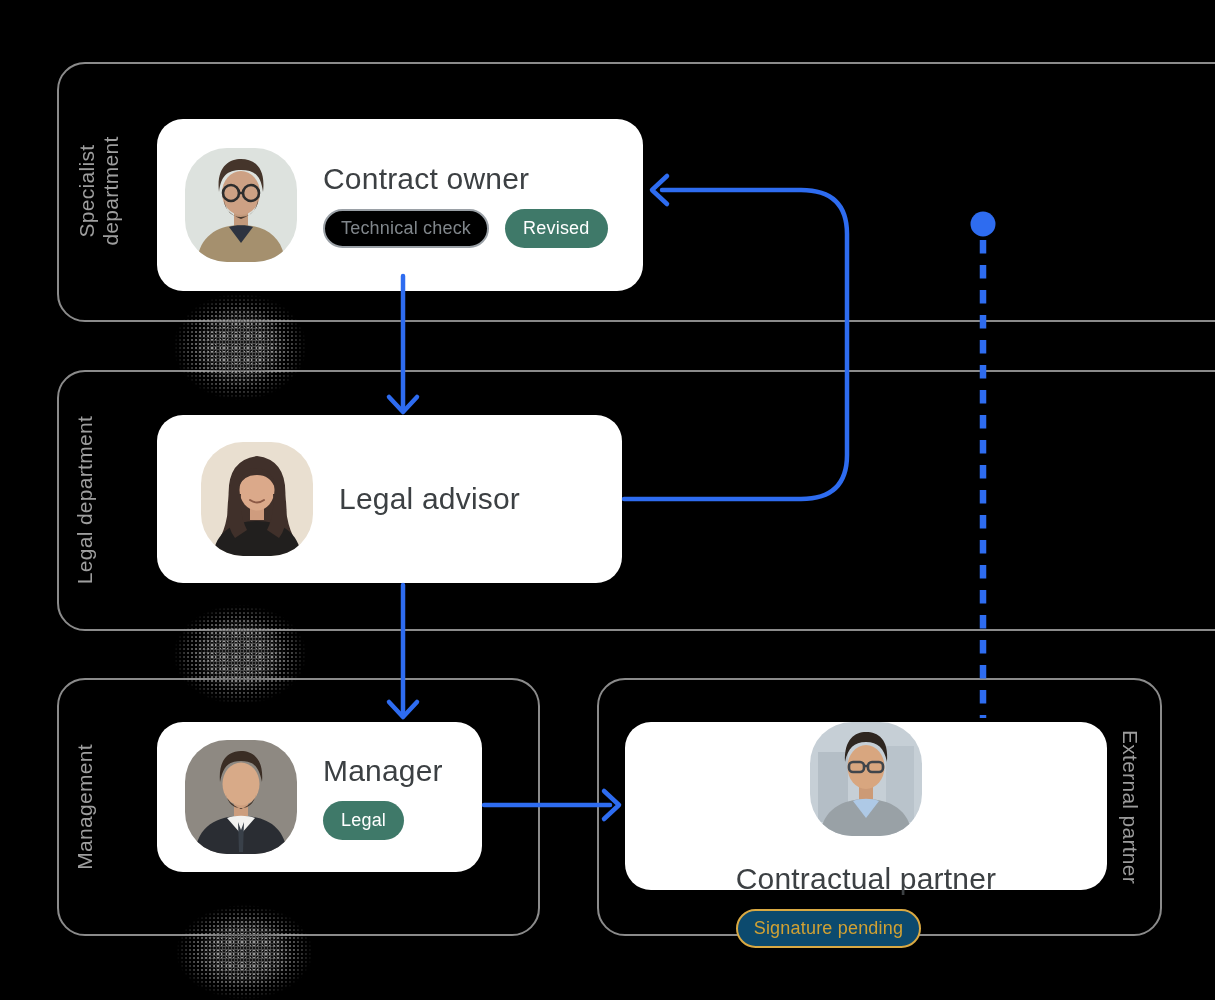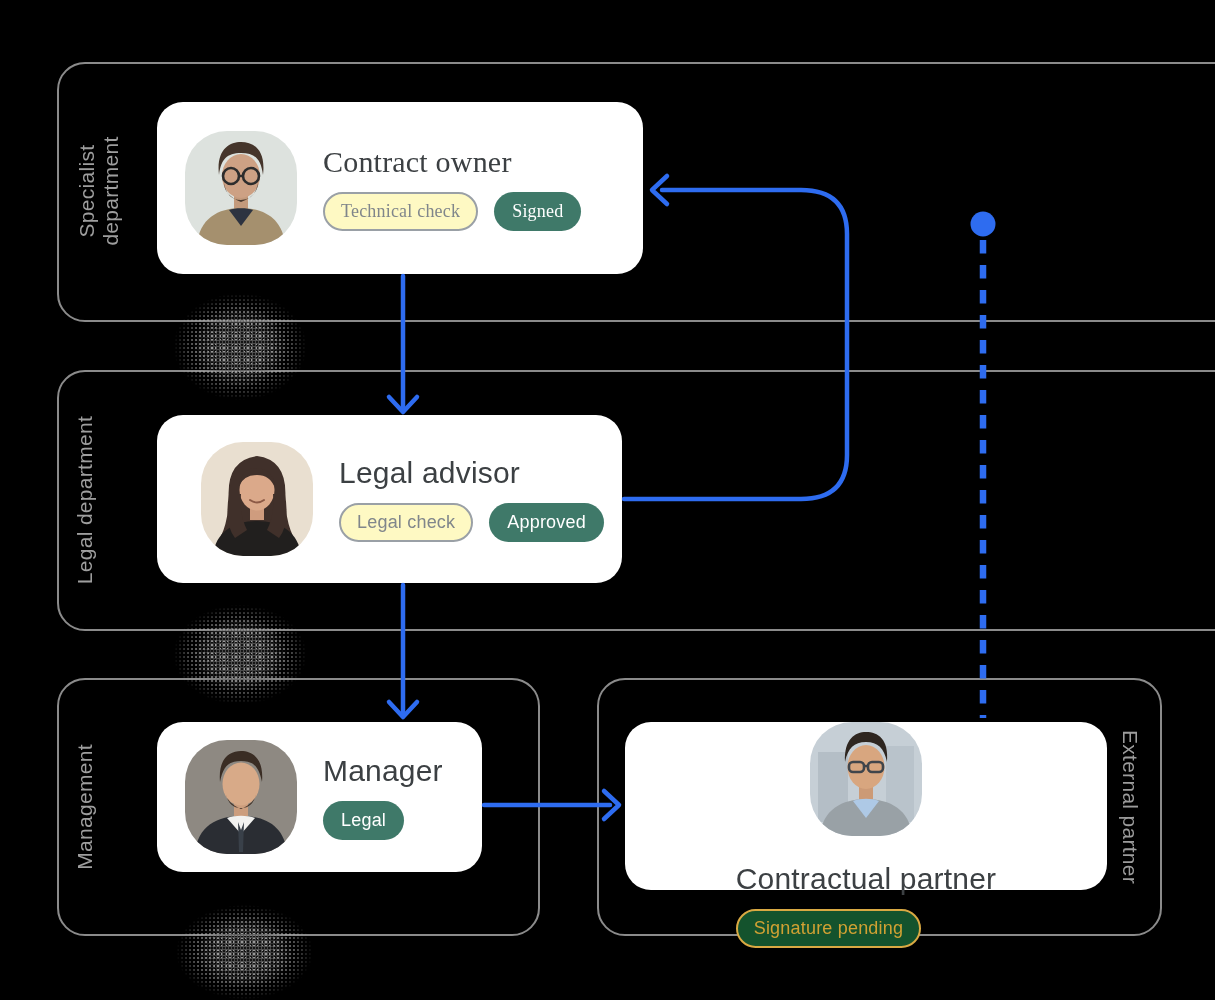--- a/index.html
+++ b/index.html
@@ -22,38 +22,38 @@
   .lbl-specialist{left:99px;top:191px;}
   .lbl-legal{left:85px;top:500px;}
   .lbl-management{left:85px;top:807px;}
   .lbl-external{left:1130px;top:807px;}
   
   .card{
     position:absolute;background:#fff;border-radius:26px;box-sizing:border-box;
     display:flex;align-items:center;gap:26px;padding:0 28px;
     box-shadow:0 10px 26px rgba(0,0,0,.35);
   }
-  .card-contract-owner{left:157px;top:102px;width:486px;height:172px;font-family:Liberation Serif, serif;}
+  .card-contract-owner{left:157px;top:119px;width:486px;height:172px;}
   .card-legal-advisor{left:157px;top:415px;width:465px;height:168px;padding-left:44px;}
   .card-manager{left:157px;top:722px;width:325px;height:150px;}
   .card-contractual-partner{left:625px;top:722px;width:482px;height:168px;flex-direction:column;}
   .avatar{
     width:112px;height:114px;border-radius:42px;overflow:hidden;flex-shrink:0;
   }
   .avatar svg{display:block;width:100%;height:100%;}
   .card-body{display:flex;flex-direction:column;gap:13px;}
   .card-title{font-size:30px;color:#3C4043;letter-spacing:.2px;white-space:nowrap;}
   .badge-row{display:flex;gap:16px;}
   .badge{
     font-size:18px;border-radius:22px;white-space:nowrap;
     padding:9px 18px;letter-spacing:.2px;
   }
-  .badge.outline{border:2px solid #9AA0A6;color:#80868B;padding:7px 16px;background:#fef9c3;}
+  .badge.outline{border:2px solid #9AA0A6;color:#80868B;padding:7px 16px;background:#000000;}
   .badge.green{background:#3F7969;color:#fff;}
-  .badge.gold{border:2px solid #D9A943;color:#D1A133;padding:7px 16px;background:#14532d;text-align:center;}
+  .badge.gold{border:2px solid #D9A943;color:#D1A133;padding:7px 16px;background:#0c4a6e;text-align:center;}
   
   .blob{position:absolute;pointer-events:none;}
   .blob .halo,.blob .core{position:absolute;inset:0;}
   .blob .halo{
     background-image:radial-gradient(rgba(190,190,190,.95) 1.1px,transparent 1.4px);
     background-size:4px 4px;
     -webkit-mask-image:radial-gradient(ellipse closest-side,#000 30%,transparent 74%);
     mask-image:radial-gradient(ellipse closest-side,#000 30%,transparent 74%);
   }
   .blob .core{
@@ -114,45 +114,41 @@
             <path d="M54 45 h4"></path>
         </g>
         <path d="M12 114 C14 88 33 77 56 77 C79 77 98 88 100 114 Z" fill="#a5906e"></path>
         <path d="M44 79 L56 95 L68 79 C62 76.5 50 76.5 44 79 Z" fill="#2d3340"></path>
       </svg>
     </div>
     <div class="card-body">
       <div class="card-title">Contract owner</div>
       <div class="badge-row">
         <span class="badge outline">Technical check</span>
-        <span class="badge green">Signed</span>
+        <span class="badge green">Revised</span>
       </div>
     </div>
   </div>
 
   <div class="card card-legal-advisor">
     <div class="avatar">
       <svg viewBox="0 0 112 114">
         <rect width="112" height="114" fill="#e9dfd0"></rect>
         <path d="M28 60 Q24 18 56 14 Q88 18 84 60 Q86 82 92 94 L66 96 L46 96 L20 94 Q26 82 28 60 Z" fill="#40302a"></path>
         <rect x="49" y="62" width="14" height="16" fill="#cf9c7e"></rect>
         <ellipse cx="56" cy="48" rx="17.5" ry="20.5" fill="#dba98a"></ellipse>
         <path d="M38 44 Q40 26 56 26 Q73 27 74 46 Q69 33 56 33 Q43 33 38 44 Z" fill="#40302a"></path>
         <path d="M49 58 Q56 63 63 58" fill="none" stroke="#8c5a46" stroke-width="2" stroke-linecap="round"></path>
         <path d="M12 114 C14 90 33 79 56 79 C79 79 98 90 100 114 Z" fill="#211f1e"></path>
         <path d="M28 52 Q23 82 34 96 L46 88 Q38 72 40 52 Z" fill="#40302a"></path>
         <path d="M84 52 Q89 82 78 96 L66 88 Q74 72 72 52 Z" fill="#40302a"></path>
       </svg>
     </div>
     <div class="card-body">
       <div class="card-title">Legal advisor</div>
-      <div class="badge-row">
-        <span class="badge outline">Legal check</span>
-        <span class="badge green">Approved</span>
-      </div>
     </div>
   </div>
 
   <div class="card card-manager">
     <div class="avatar">
       <svg viewBox="0 0 112 114">
         <rect width="112" height="114" fill="#8e8982"></rect>
         <rect x="49" y="60" width="14" height="18" fill="#cc9e7e"></rect>
         <ellipse cx="56" cy="44" rx="18.5" ry="21.5" fill="#d8aa88"></ellipse>
         <path d="M35 42 C33 19 44 11 56 11 C68 11 79 19 77 42 C74 27 69 21 56 21 C43 21 38 27 35 42 Z" fill="#3a2d24"></path>

